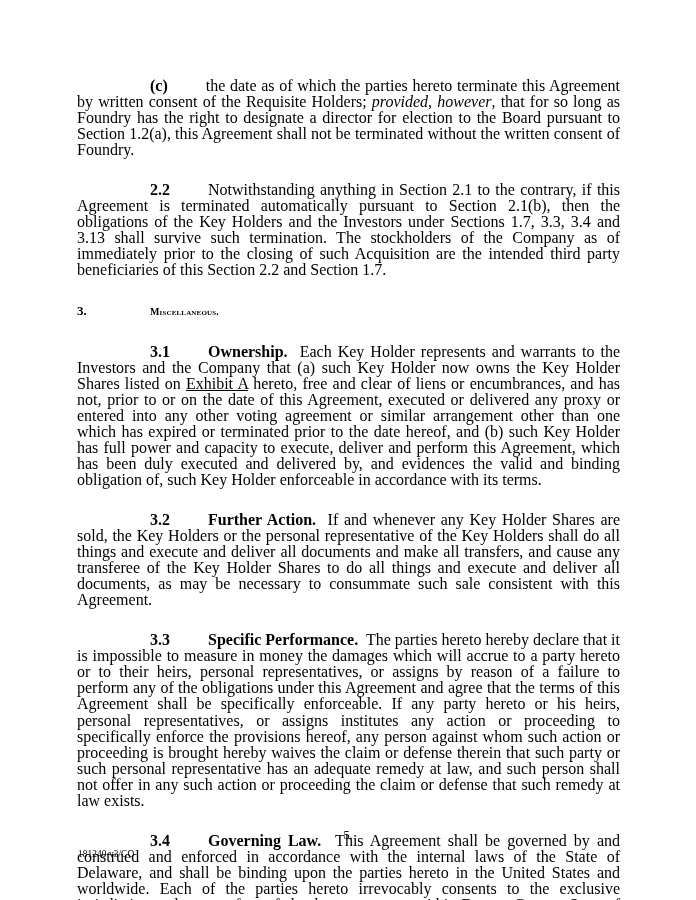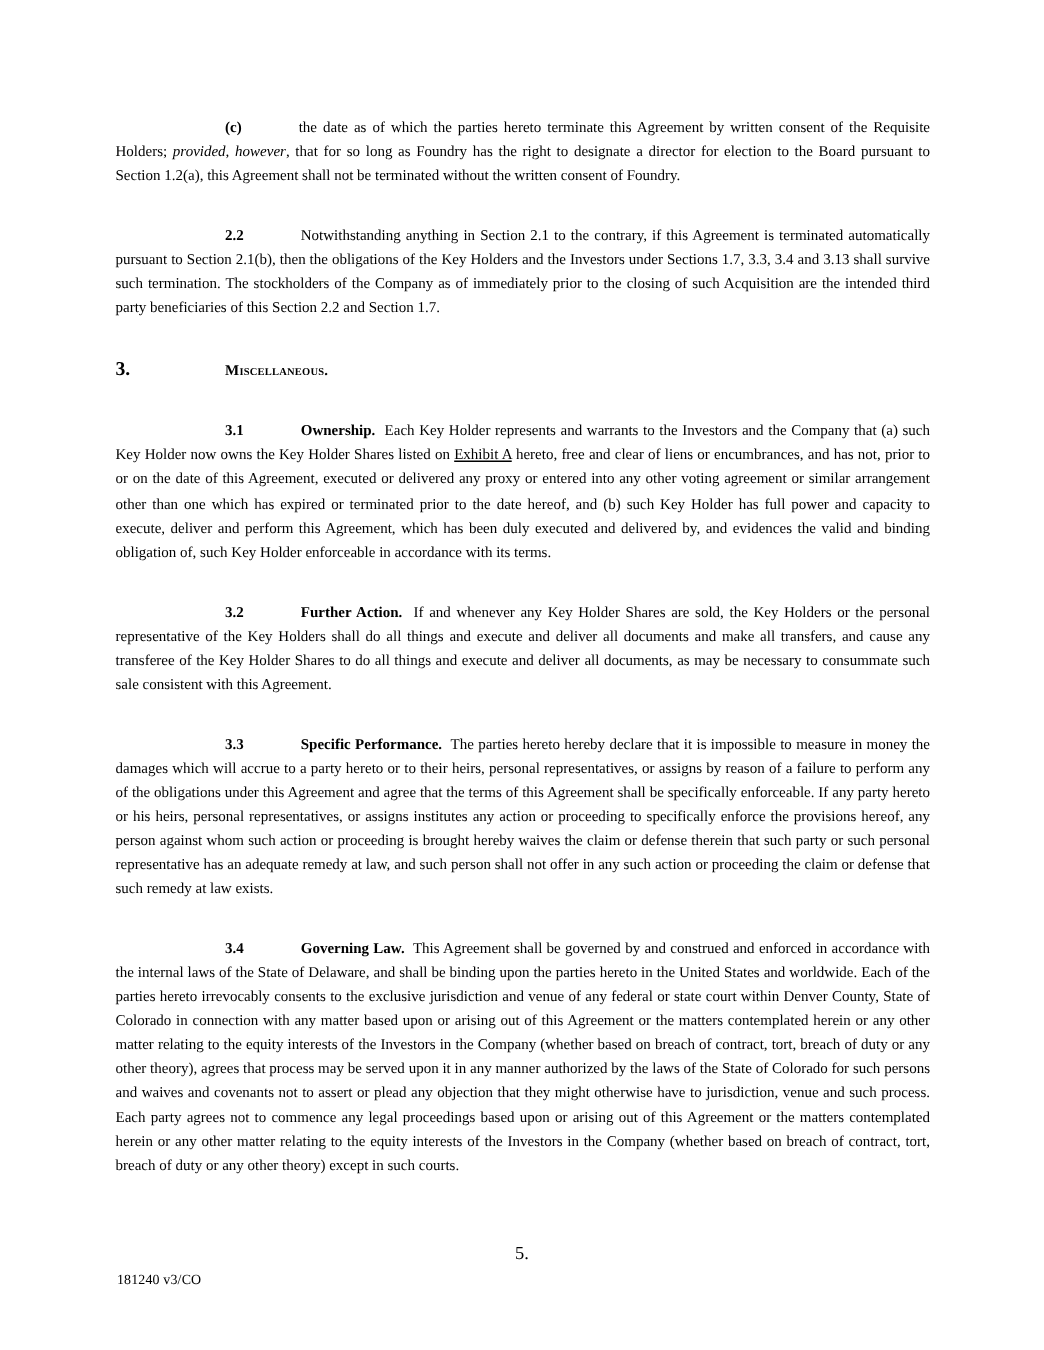--- a/index.html
+++ b/index.html
@@ -25,21 +25,21 @@
     background: #ffffff;
   }
   .content {
     position: absolute;
     left: 77px;
     top: 78px;
     width: 543px;
   }
   p.para {
     margin: 0 0 14px 0;
-    font-size: 10px;
+    font-size: 16px;
     line-height: 16.05px;
     text-align: justify;
     text-justify: inter-word;
     text-indent: 0;
     font-family: Liberation Serif, serif;
   }
   p.para:last-child { margin-bottom: 0; }
   .lead-indent {
     display: inline-block;
     width: 73px;

